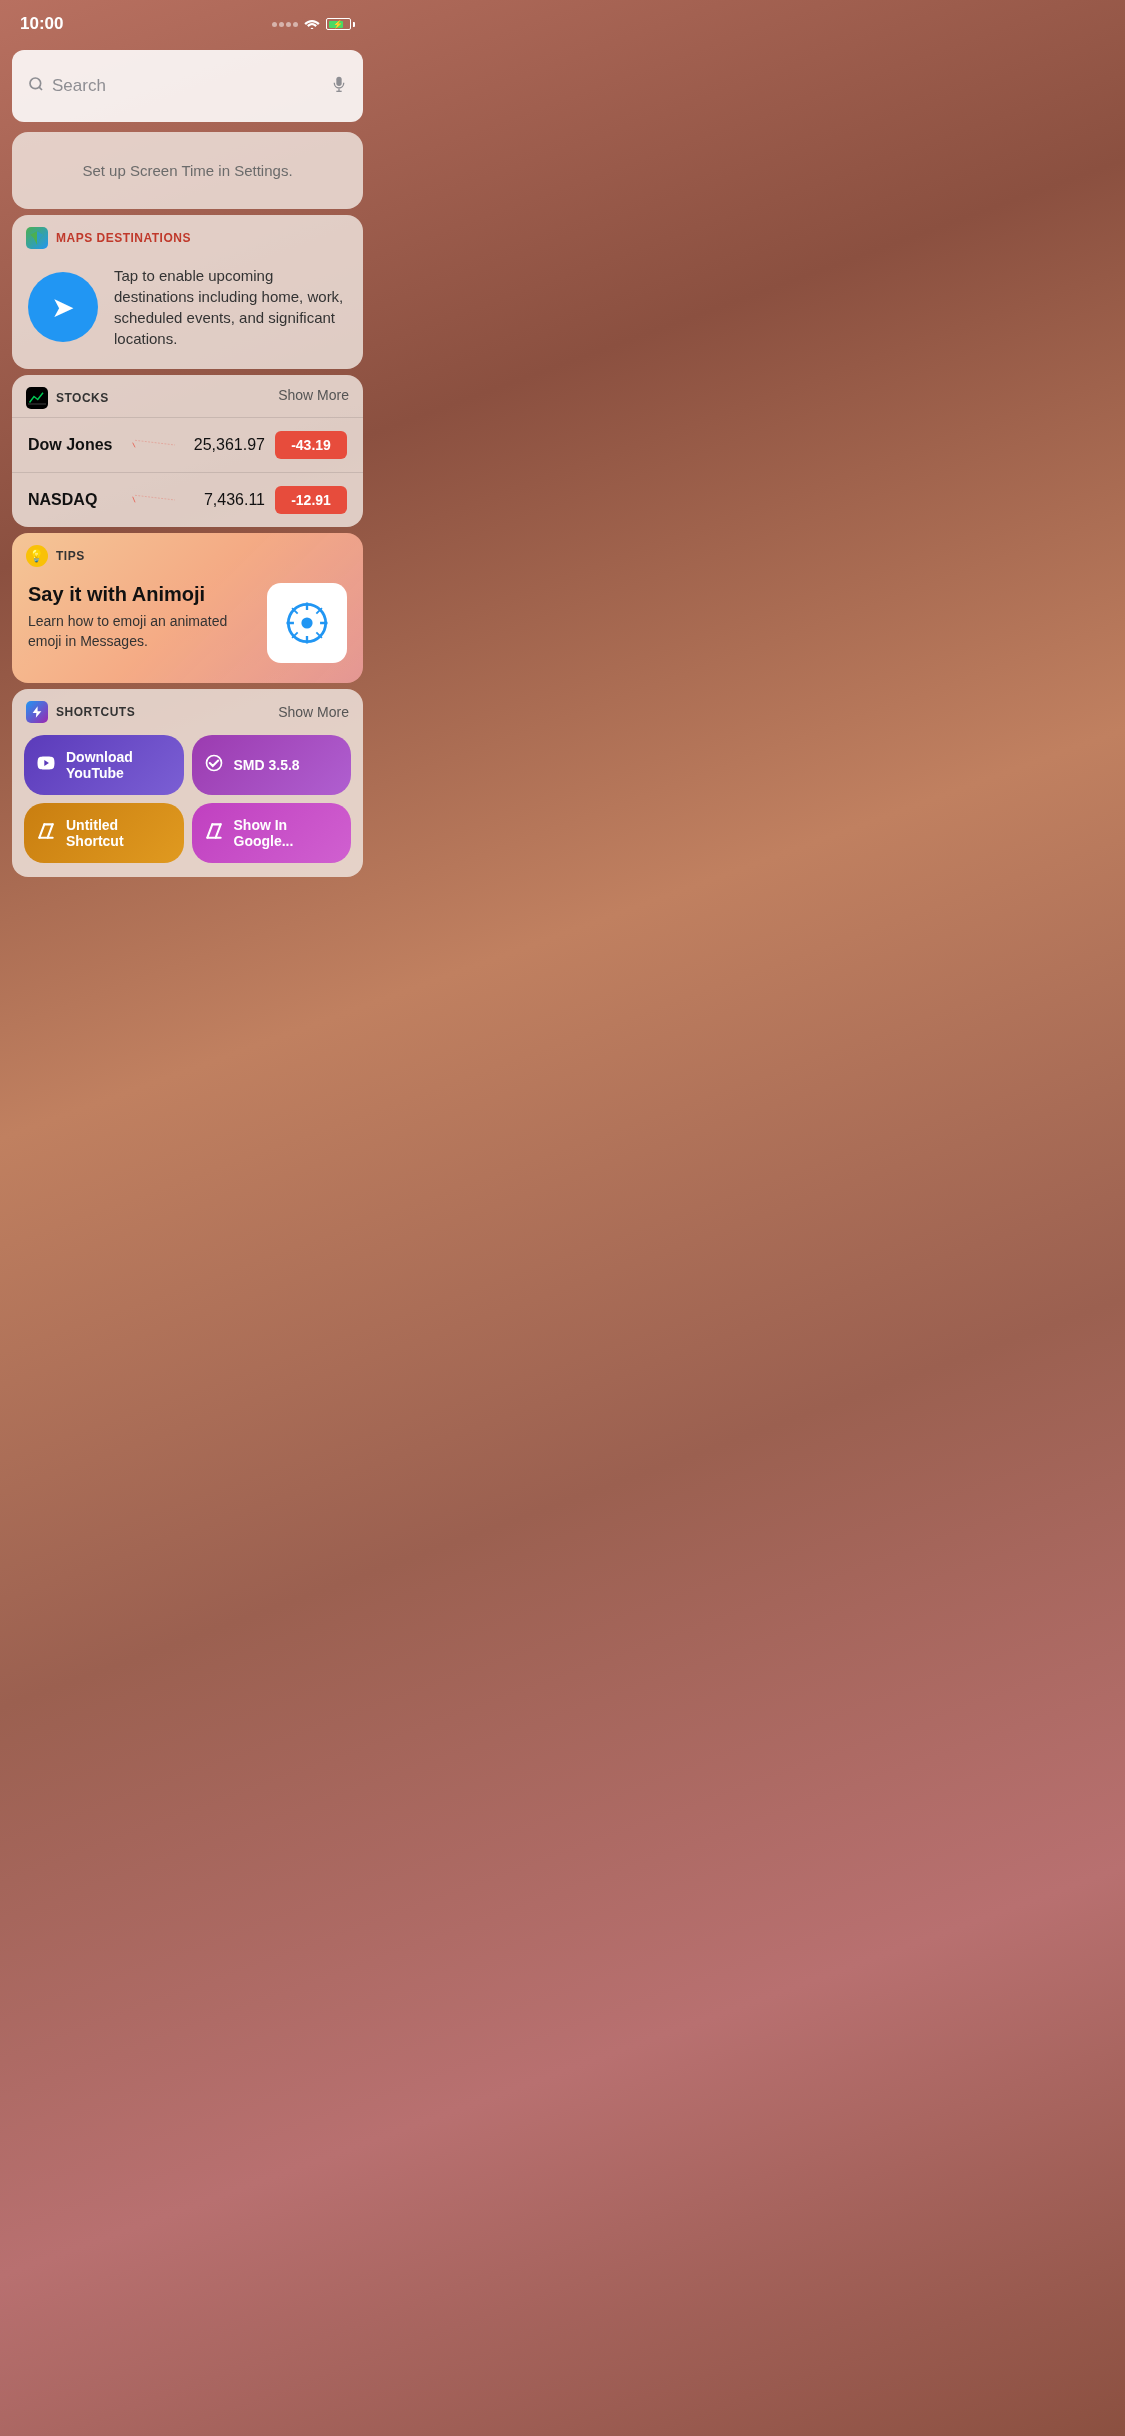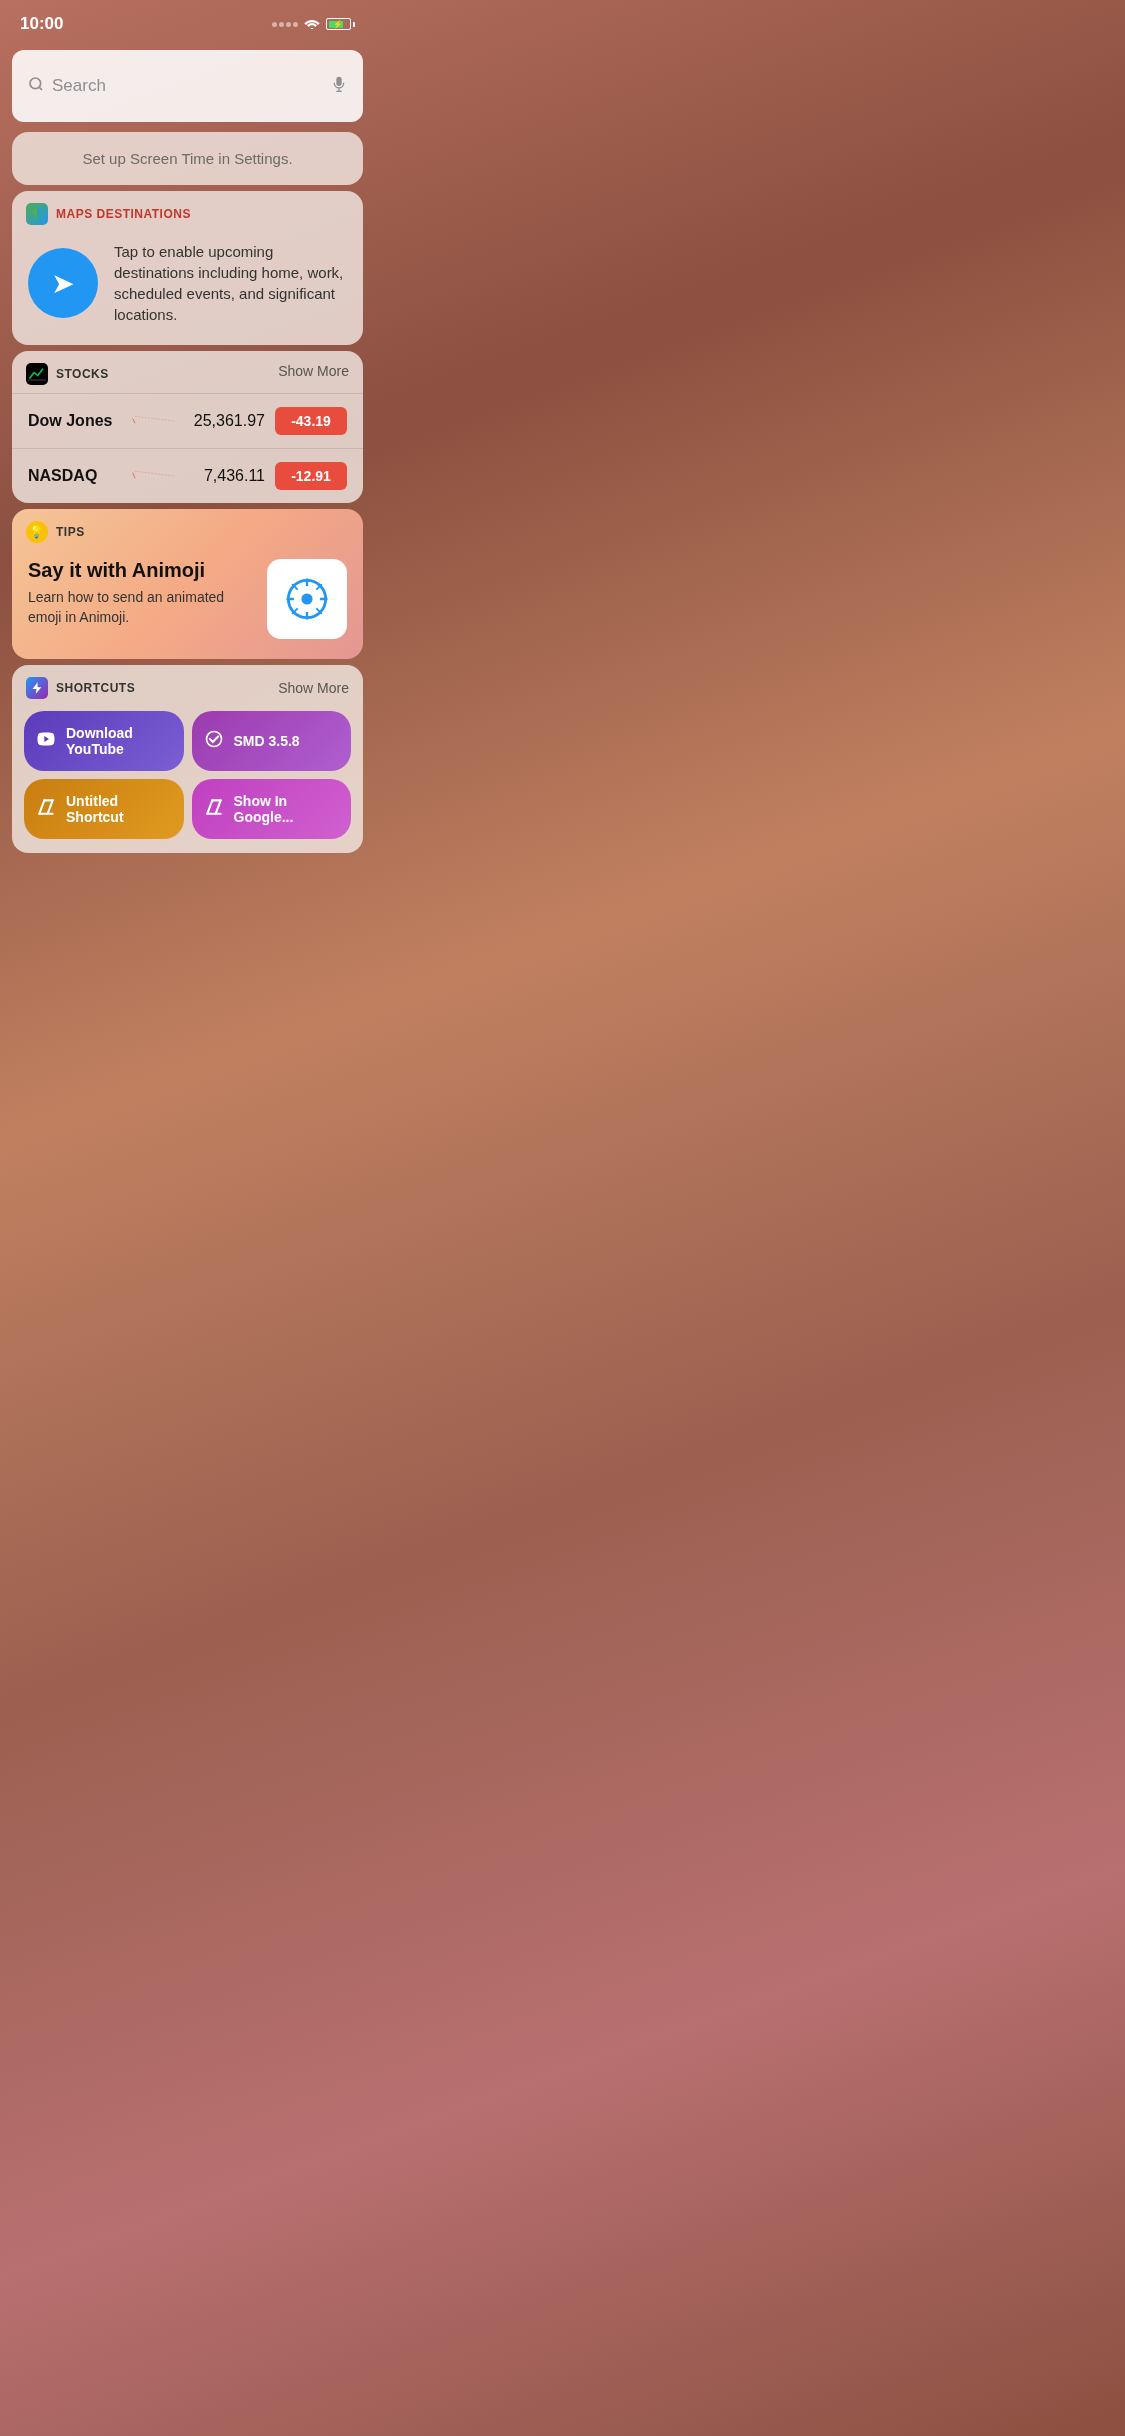--- a/index.html
+++ b/index.html
@@ -132,21 +132,21 @@
     .mic-icon {
       color: #8e8e93;
       font-size: 16px;
     }
 
     
     .widget {
       margin: 6px 12px;
       background: rgba(240,230,225,0.82);
       border-radius: 16px;
-      padding: 10px 16px;
+      padding: 22px 16px;
     }
 
     .screen-time-text {
       font-size: 15px;
       color: #6b6b6b;
       text-align: center;
       padding: 8px 0;
     }
 
     
@@ -569,21 +569,21 @@
   </div>
 
   <div class="tips-widget">
     <div class="tips-header">
       <div class="tips-icon-circle">💡</div>
       <span class="tips-title">TIPS</span>
     </div>
     <div class="tips-content">
       <div class="tips-text-block">
         <p class="tips-heading">Say it with Animoji</p>
-        <p class="tips-body">Learn how to send an animated emoji in Animoji.</p>
+        <p class="tips-body">Learn how to emoji an animated emoji in Messages.</p>
       </div>
       <div class="tips-image">
         <svg width="56" height="56" viewBox="0 0 60 60">
           <circle cx="30" cy="30" r="20" fill="none" stroke="#2196F3" stroke-width="3"></circle>
           <circle cx="30" cy="30" r="6" fill="#2196F3"></circle>
           <line x1="30" y1="8" x2="30" y2="16" stroke="#2196F3" stroke-width="2.5"></line>
           <line x1="30" y1="44" x2="30" y2="52" stroke="#2196F3" stroke-width="2.5"></line>
           <line x1="8" y1="30" x2="16" y2="30" stroke="#2196F3" stroke-width="2.5"></line>
           <line x1="44" y1="30" x2="52" y2="30" stroke="#2196F3" stroke-width="2.5"></line>
           <line x1="14" y1="14" x2="20" y2="20" stroke="#2196F3" stroke-width="2"></line>

